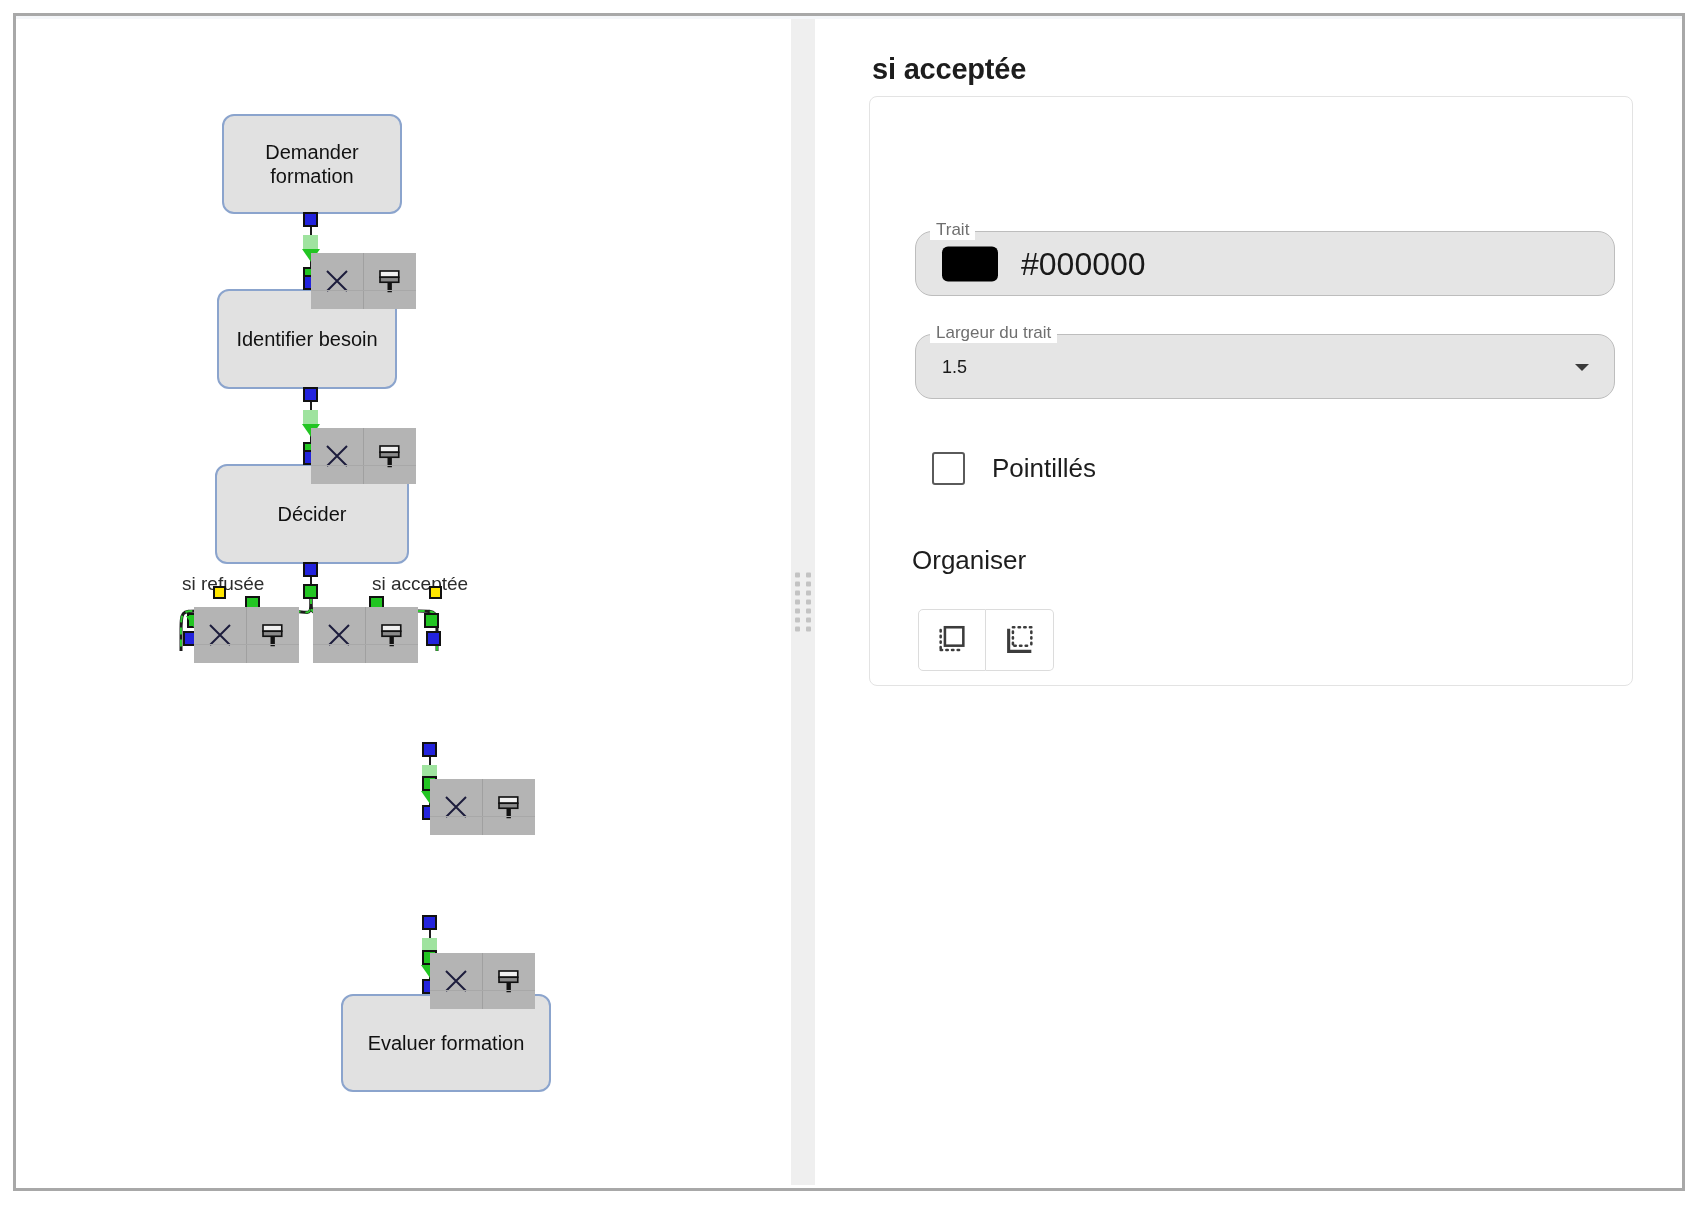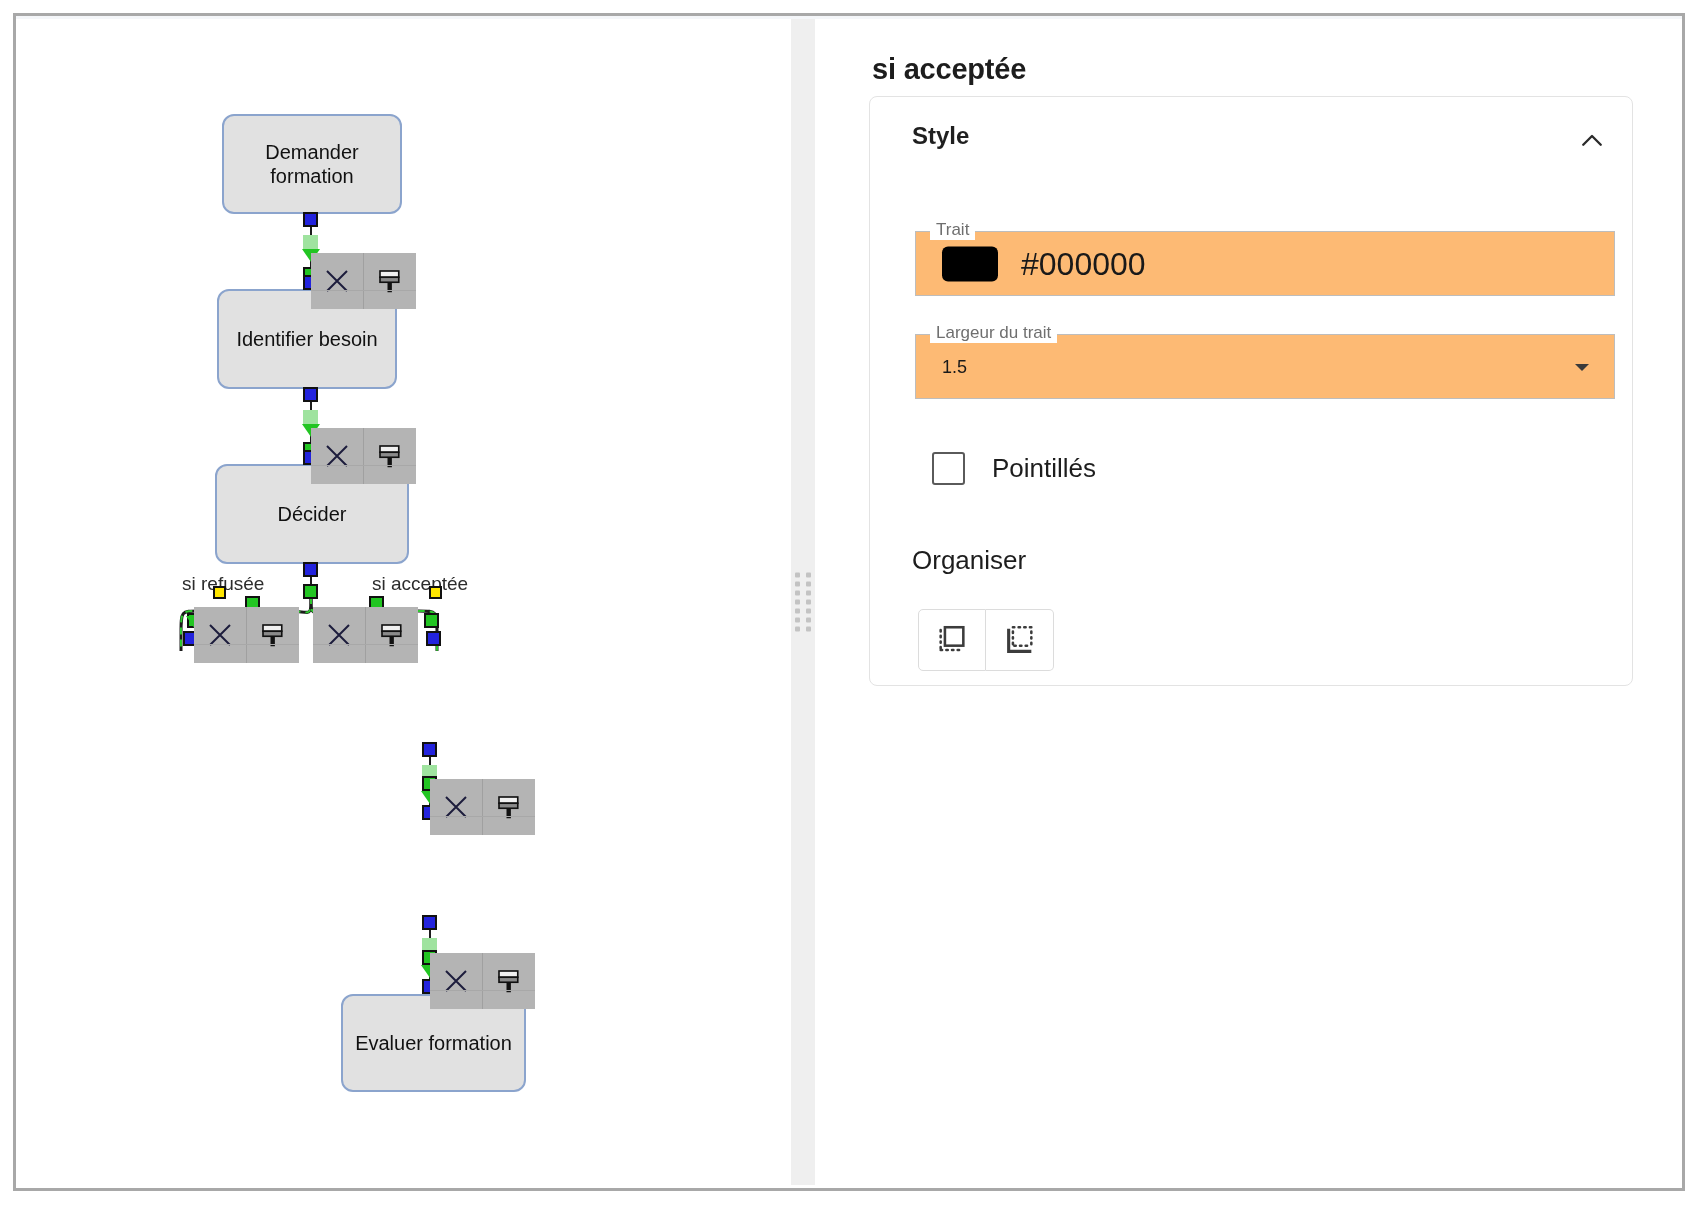--- a/index.html
+++ b/index.html
@@ -134,22 +134,22 @@
     align-items: center;
     justify-content: center;
     cursor: pointer;
   }
 
   
   .field {
     position: absolute;
     box-sizing: border-box;
     border: 1px solid #bdbdbd;
-    border-radius: 0;
-    background: #fdba74;
+    border-radius: 17px;
+    background: #e5e5e5;
   }
   .field > .legend {
     position: absolute;
     top: -12px;
     left: 14px;
     padding: 0 6px;
     background: #ffffff;
     font-size: 17px;
     color: #6f6f6f;
     white-space: nowrap;
@@ -368,21 +368,21 @@
           <span>Identifier besoin</span>
         </div>
 
         <div class="node" style="left:196px; top:445px; width:194px; height:100px;">
           <span>Décider</span>
         </div>
 
 
 
 
-        <div class="node" style="left:322px; top:975px; width:185px; height:98px;">
+        <div class="node" style="left:322px; top:975px; width:210px; height:98px;">
           <span>Evaluer formation</span>
         </div>
 
         <div class="edge-label" style="left:163px; top:554px;">
           <span>si refusée</span>
         </div>
         <div class="handle yellow" style="left:194px; top:567px;"></div>
 
         <div class="edge-label" style="left:353px; top:554px;">
           <span>si acceptée</span>
@@ -536,28 +536,20 @@
           <i></i>
       </div>
     </div>
 
     <div id="props-pane">
 
       <div id="props-title">si acceptée</div>
 
       <div id="style-card">
 
-        <div id="style-header">
-          <div id="style-header-label">Style</div>
-          <div id="style-collapse">
-            <svg width="30" height="30" viewBox="0 0 24 24">
-              <path d="M5 15 L12 8 L19 15" fill="none" stroke="#2b2b2b" stroke-width="1.9" stroke-linecap="round" stroke-linejoin="round"></path>
-            </svg>
-          </div>
-        </div>
 
         <div class="field" id="field-trait">
           <span class="legend">Trait</span>
           <div id="swatch"></div>
           <div id="trait-value">#000000</div>
         </div>
 
         <div class="field" id="field-largeur">
           <span class="legend">Largeur du trait</span>
           <div id="largeur-value">1.5</div>

